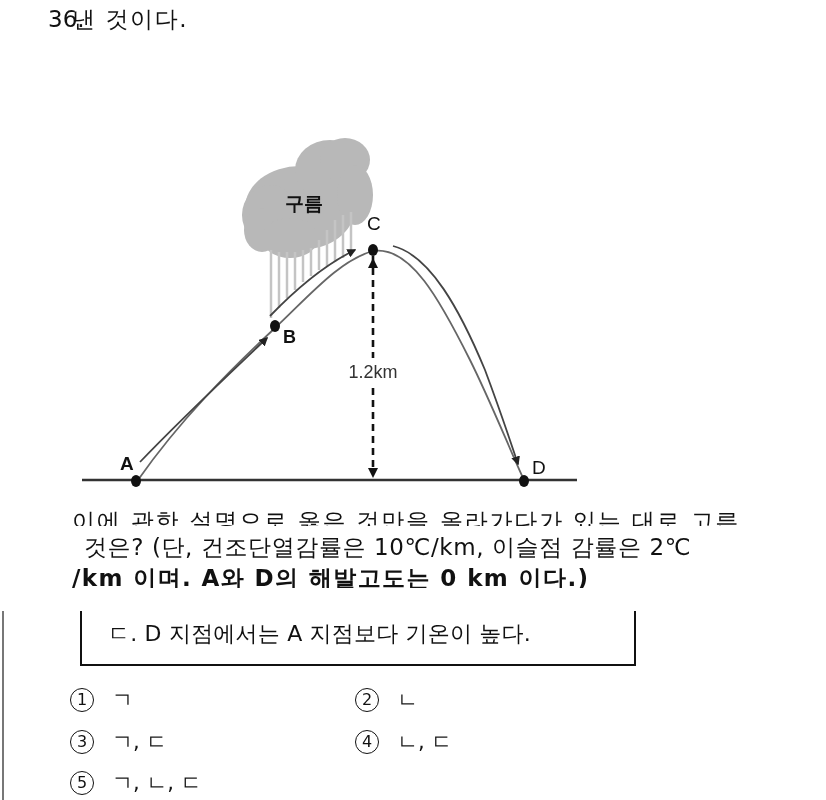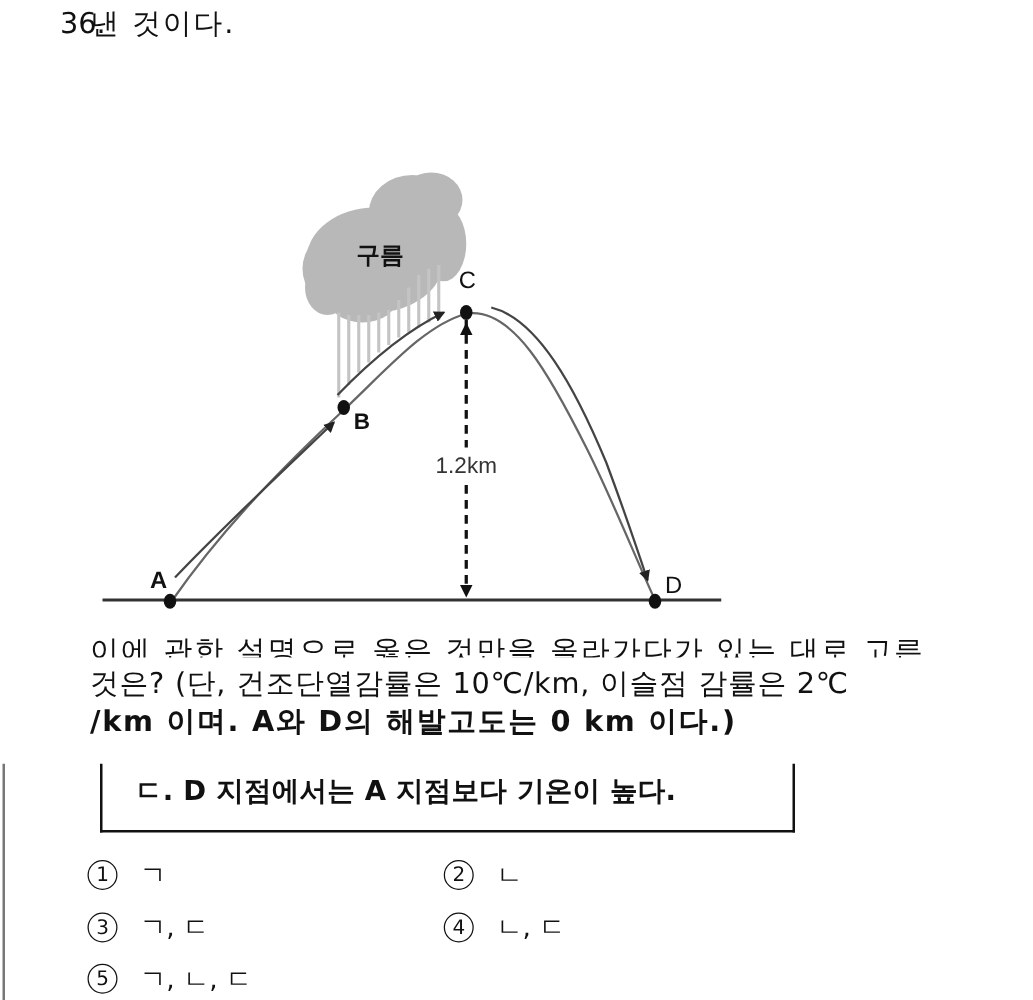--- a/index.html
+++ b/index.html
@@ -6,29 +6,29 @@
   body { width: 826px; height: 800px; position: relative; overflow: hidden;
          font-family: "DejaVu Sans", "Liberation Sans", sans-serif; color: #111; }
   .q-num { position: absolute; left: 22px; top: 4px; font-size: 23px; line-height: 31px; margin-left: 26px; }
   .q-body { position: absolute; left: 72px; top: 4px; width: 700px; }
   .q-body .ln { display: block; height: 31px; font-size: 23px; line-height: 31px; white-space: nowrap; letter-spacing: 1.6px; }
 
   .figure { position: absolute; left: 0; top: 0; width: 826px; height: 500px; }
 
   .clip-line { position: absolute; left: 72px; top: 506px; height: 20px; overflow: hidden; width: 720px; }
   .clip-line span { display: block; font-size: 23px; line-height: 31px; white-space: nowrap; letter-spacing: 1.8px; margin-top: 0px; }
-  .cond { position: absolute; left: 72px; top: 531px; width: 720px; }
+  .cond { position: absolute; left: 84px; top: 531px; width: 720px; }
   .cond .ln { display: block; font-size: 23px; line-height: 33px; white-space: nowrap; letter-spacing: 0.6px; }
   .cond-clip { position: absolute; left: 72px; top: 564px; height: 24px; overflow: hidden; width: 720px; font-weight: bold; }
   .cond-clip span { display: block; font-size: 23px; line-height: 31px; white-space: nowrap; letter-spacing: 1.4px; margin-top: -1px; }
 
   .side-rule { position: absolute; left: 2px; top: 611px; width: 2px; height: 189px; background: #777; }
 
   .bogi-box { position: absolute; left: 80px; top: 611px; width: 552px; height: 53px;
-              border-left: 2px solid #111; border-right: 2px solid #111; border-bottom: 2px solid #111; font-weight: bold; }
+              border-left: 2px solid #111; border-right: 2px solid #111; border-bottom: 2px solid #111; }
   .bogi-item { position: absolute; left: 26px; top: 8px; font-size: 22px; line-height: 30px; white-space: nowrap; letter-spacing: 0.2px; }
 
   .choice { position: absolute; font-size: 21px; line-height: 28px; white-space: nowrap; display: flex; align-items: center; }
   .choice .circ { display: inline-block; width: 24px; height: 24px; border: 1.5px solid #111; border-radius: 50%;
                   font-size: 16px; line-height: 24px; text-align: center; margin-right: 18px; box-sizing: border-box; line-height: 21px; }
 </style>
 </head>
 <body>
 
 <div class="q-num">36.</div>

